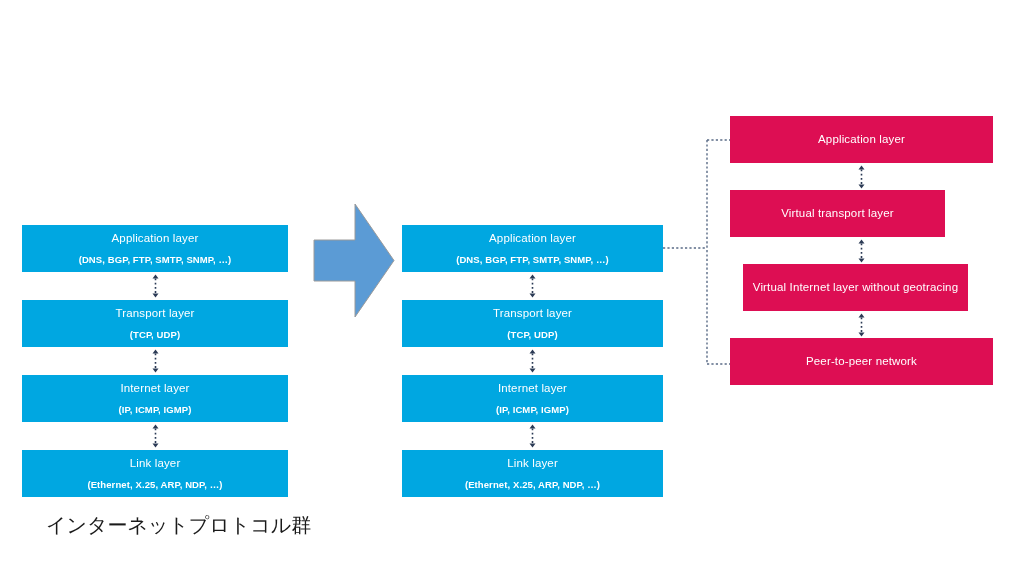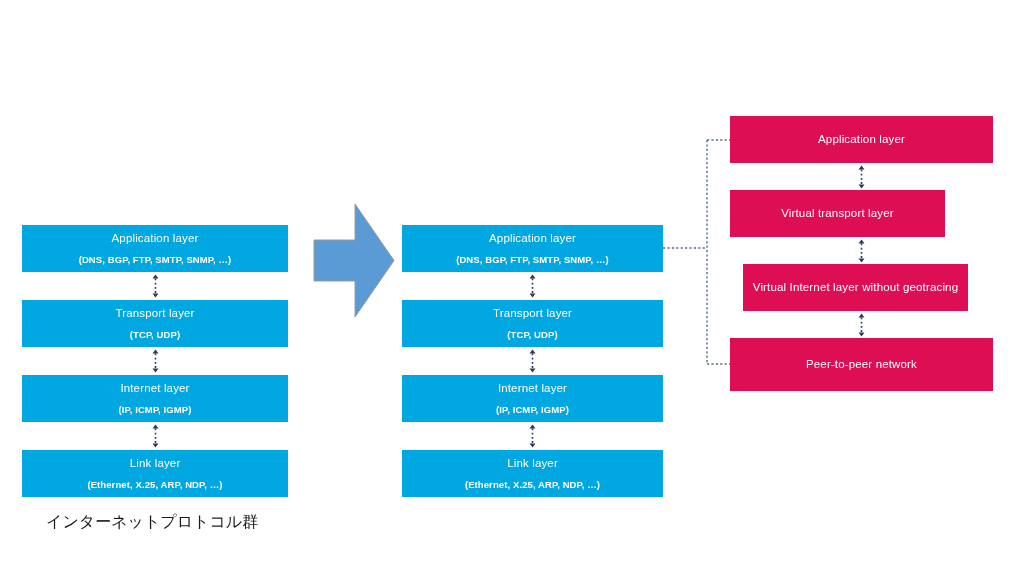--- a/index.html
+++ b/index.html
@@ -67,21 +67,21 @@
 
   
   .bracket {
     position: absolute;
   }
   .bracket svg { display: block; overflow: visible; }
 
   
   .caption {
     position: absolute;
-    font-size: 16px;
+    font-size: 20px;
     color: #1a1a1a;
     white-space: nowrap;
     font-family: "DejaVu Sans", "Liberation Sans", sans-serif;
   }
 </style>
 </head>
 <body>
 
 <div class="canvas">
 
@@ -225,18 +225,18 @@
   </div>
 
   <div class="v-arrow" style="left:857px; top:313px; height:24px;">
     <svg width="9" height="24" viewBox="0 0 9 24">
       <path d="M4.5 0.5 L7.5 4.5 L1.5 4.5 Z" fill="#2b3a55"></path>
       <path d="M4.5 23.5 L7.5 19.5 L1.5 19.5 Z" fill="#2b3a55"></path>
       <line x1="4.5" y1="4.5" x2="4.5" y2="19.5" stroke="#2b3a55" stroke-width="1.6" stroke-dasharray="1.8 2.4"></line>
     </svg>
   </div>
 
-  <div class="layer-box red" style="left:730px; top:338px; width:263px; height:53px;">
+  <div class="layer-box red" style="left:730px; top:338px; width:263px; height:47px;">
     <div class="layer-title">Peer-to-peer network</div>
   </div>
 
 
 </div>
 
 </body></html>

